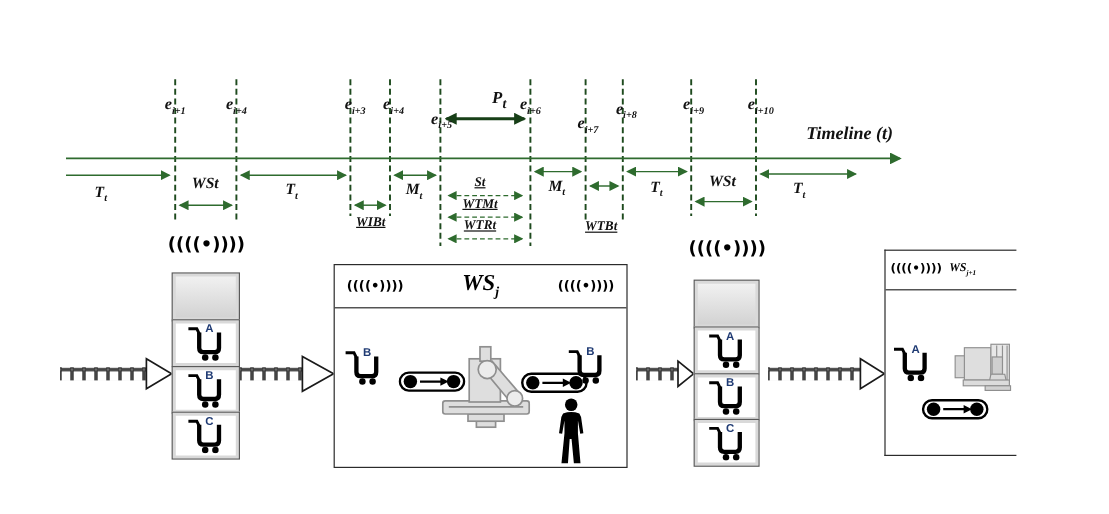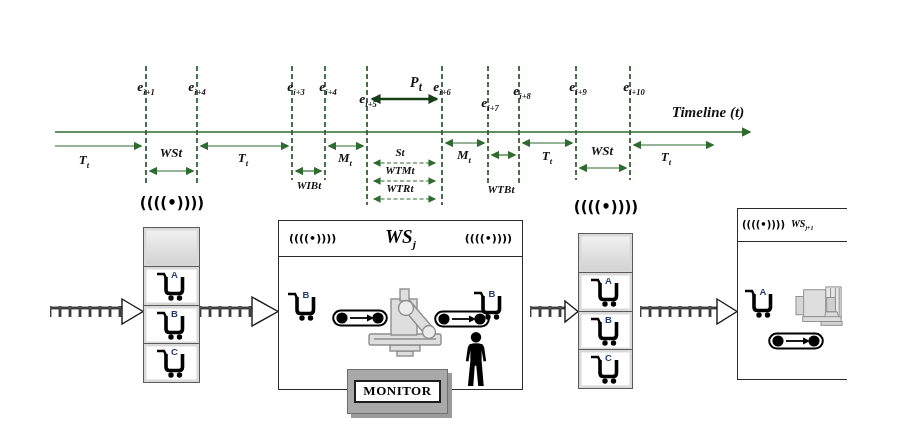--- a/index.html
+++ b/index.html
@@ -8,21 +8,21 @@
   svg{display:block}
   #lines{position:absolute;left:0;top:0;z-index:1;}
 
   
   .lbl{position:absolute;z-index:3;white-space:nowrap;color:#111;
        font-family:"Liberation Serif", serif;font-style:italic;
        transform:translateX(-50%);line-height:1;}
   .evt{font-size:13.5px;font-weight:600;margin-top:36px;}
   .evt sub,.ivl sub{font-size:8.5px;font-style:italic;}
   .ivl{font-size:13px;font-weight:600;}
-  .ivl-sm{font-size:11px;font-weight:600;}
+  .ivl-sm{font-size:11px;font-weight:600;text-decoration:underline;}
   .tl-title{font-size:15px;font-weight:bold;}
   .pt-lbl{font-size:14px;font-weight:bold;}
 
   
   .wireless{position:absolute;z-index:3;transform:translateX(-50%);
             font-family:"DejaVu Sans", sans-serif;font-weight:bold;color:#000;
             white-space:nowrap;line-height:1;}
   .buffer{position:absolute;z-index:2;}
   .cell{position:relative;width:100%;height:40px;background:#fff;
         border:1.6px solid #5a5a5a;box-shadow:inset 0 0 0 2.5px #d9d9d9;
@@ -248,23 +248,20 @@
     </span>
 
     <span class="inner" style="left:182px;top:110px">
       <svg width="30" height="58" viewBox="0 0 30 60" fill="#000">
         <circle cx="15" cy="6.5" r="5.4"></circle>
         <path d="M8,14 Q15,11.5 22,14 L23.5,17 L25.5,31 L22.8,31.6 L20.8,20 L20.8,31 L23,57 L17.3,57 L15.3,36 L13.7,36 L12.2,57 L6.6,57 L9.2,31 L9.2,20 L7.2,31.6 L4.5,31 L6.5,17 Z"></path>
       </svg>
     </span>
   </div>
 
-  <div id="monitor">
-    <span class="scr">MONITOR</span>
-  </div>
 
   <span class="wireless" style="left:606px;top:200px;font-size:15px">((((•))))</span>
   <div class="buffer" style="left:578px;top:233px;width:55px">
     <div class="cell gray"></div>
     <div class="cell">
       <span class="cart">
         <svg width="36" height="31" viewBox="0 0 36 31">
             <path d="M3,4 L10,4 L12,8" stroke="#000" stroke-width="2.4" fill="none"></path>
             <path d="M12,7 L12,20 Q12,23.5 15.5,23.5 L25,23.5 Q28.5,23.5 28.5,20 L28.5,7" stroke="#000" stroke-width="3.6" fill="none"></path>
             <circle cx="17" cy="28" r="2.7"></circle>

